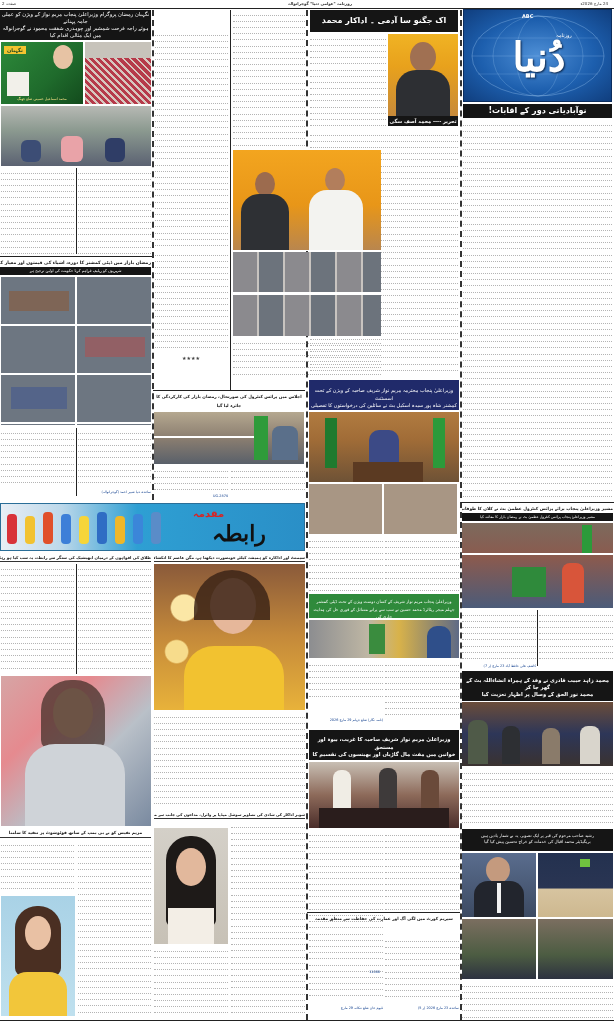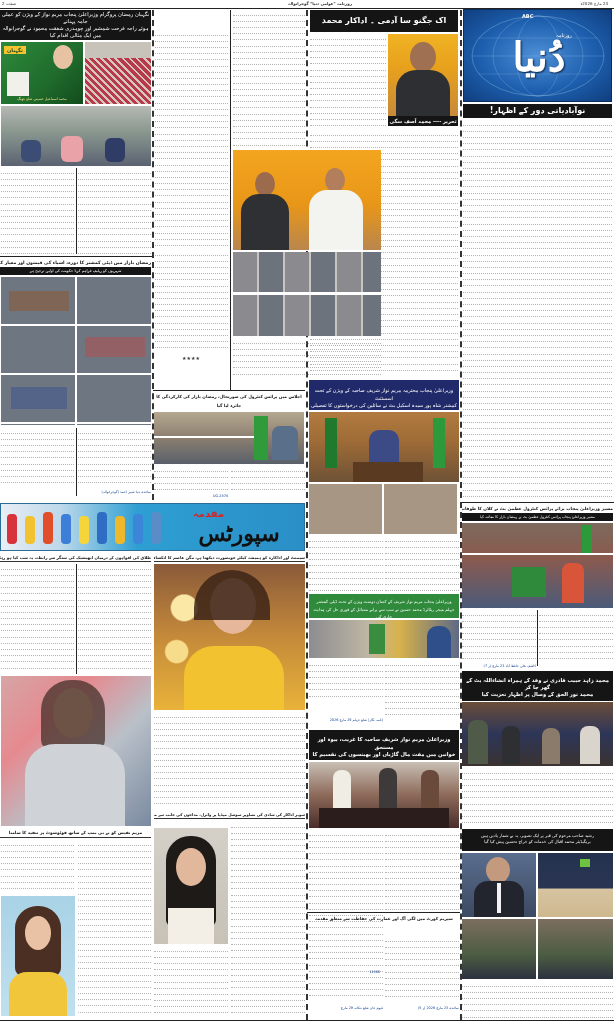--- a/index.html
+++ b/index.html
@@ -38,21 +38,21 @@
     <ellipse cx="74" cy="46" rx="45" ry="40" fill="none" stroke="#9cc7f0" stroke-width="0.5" opacity=".5"></ellipse>
     <ellipse cx="74" cy="46" rx="22" ry="40" fill="none" stroke="#9cc7f0" stroke-width="0.5" opacity=".5"></ellipse>
     <line x1="8" y1="46" x2="140" y2="46" stroke="#9cc7f0" stroke-width=".5" opacity=".5"></line>
     <line x1="14" y1="28" x2="134" y2="28" stroke="#9cc7f0" stroke-width=".5" opacity=".4"></line>
     <line x1="14" y1="64" x2="134" y2="64" stroke="#9cc7f0" stroke-width=".5" opacity=".4"></line>
   </svg>
   <span class="abs" style="left:58px;top:3px;font-size:5px;color:#fff;font-weight:bold;">ABC</span>
   <span class="abs" style="left:30px;top:22px;width:90px;text-align:center;font-family:'DejaVu Serif',serif;font-size:40px;line-height:50px;color:#fff;font-weight:bold;direction:rtl;text-shadow:1px 1px 2px #0a2448;">دُنیا</span>
   <span class="abs" style="left:92px;top:22px;font-size:5px;color:#fff;direction:rtl;">روزنامہ</span>
 </div>
-<div class="abs hdr-dark" style="left:463px;top:104px;width:149px;height:14px;line-height:14px;font-size:8px;">نوآبادیاتی دور کے اظہار!</div>
+<div class="abs hdr-dark" style="left:463px;top:104px;width:149px;height:14px;line-height:14px;font-size:8px;">نوآبادیاتی دور کے اقابات!</div>
 <div class="abs txt" style="left:463px;top:120px;width:149px;height:380px;">
   <span class="ln"></span>
     <span class="ln"></span>
     <span class="ln"></span>
     <span class="ln"></span>
     <span class="ln"></span>
     <span class="ln"></span>
     <span class="ln"></span>
     <span class="ln"></span>
     <span class="ln"></span>
@@ -490,21 +490,21 @@
   <div class="abs" style="left:6px;top:10px;width:10px;height:30px;border-radius:4px;background:#d8323a;"></div>
   <div class="abs" style="left:24px;top:12px;width:10px;height:28px;border-radius:4px;background:#f2c230;"></div>
   <div class="abs" style="left:42px;top:8px;width:10px;height:32px;border-radius:4px;background:#e04f2a;"></div>
   <div class="abs" style="left:60px;top:10px;width:10px;height:30px;border-radius:4px;background:#3d7fd8;"></div>
   <div class="abs" style="left:78px;top:12px;width:10px;height:28px;border-radius:4px;background:#f6d53a;"></div>
   <div class="abs" style="left:96px;top:8px;width:10px;height:32px;border-radius:4px;background:#2f6dc4;"></div>
   <div class="abs" style="left:114px;top:12px;width:10px;height:28px;border-radius:4px;background:#efb72a;"></div>
   <div class="abs" style="left:132px;top:10px;width:10px;height:30px;border-radius:4px;background:#3b86d9;"></div>
   <div class="abs" style="left:150px;top:8px;width:10px;height:32px;border-radius:4px;background:#5a8cc8;"></div>
   <span class="abs" style="left:192px;top:4px;font-size:10px;color:#d82424;font-weight:bold;direction:rtl;">مقدمہ</span>
-  <span class="abs" style="left:176px;top:14px;width:124px;text-align:center;font-size:22px;line-height:30px;color:#111;font-weight:bold;direction:rtl;font-family:'DejaVu Serif',serif;">سپورٹس</span>
+  <span class="abs" style="left:176px;top:14px;width:124px;text-align:center;font-size:22px;line-height:30px;color:#111;font-weight:bold;direction:rtl;font-family:'DejaVu Serif',serif;">رابطہ</span>
 </div>
 
 <div class="abs hl" style="left:154px;top:553px;width:151px;height:9px;font-size:4px;line-height:9px;border-bottom:1px solid #333;">سیمنٹ اور اداکارہ کو ہمیشہ کیلئے خوبصورت دیکھنا ہے، مگن عاصم کا انکشاف</div>
 <div class="abs hl" style="left:0;top:553px;width:151px;height:9px;font-size:4px;line-height:9px;border-bottom:1px solid #333;">طلاق کی افواہوں کے درمیان ابھیشیک کی سنگر سے رابطہ، یہ سب کیا ہو رہا ہے؟</div>
 
 <div class="abs photo" style="left:154px;top:564px;width:151px;height:146px;background:radial-gradient(circle at 20% 30%,#fbe7a6 0 8%,transparent 9%),radial-gradient(circle at 15% 60%,#f7dc8c 0 7%,transparent 8%),linear-gradient(180deg,#8a5a3a 0%,#c58a3a 50%,#e8b23a 100%);">
   <div class="abs" style="left:56px;top:14px;width:46px;height:56px;border-radius:50%;background:#e6b79a;"></div>
   <div class="abs" style="left:40px;top:6px;width:76px;height:50px;border-radius:40px 40px 0 0;background:#3c2418;opacity:.85;"></div>
   <div class="abs" style="left:30px;top:82px;width:100px;height:64px;border-radius:30px 30px 0 0;background:#f2c230;"></div>
 </div>

